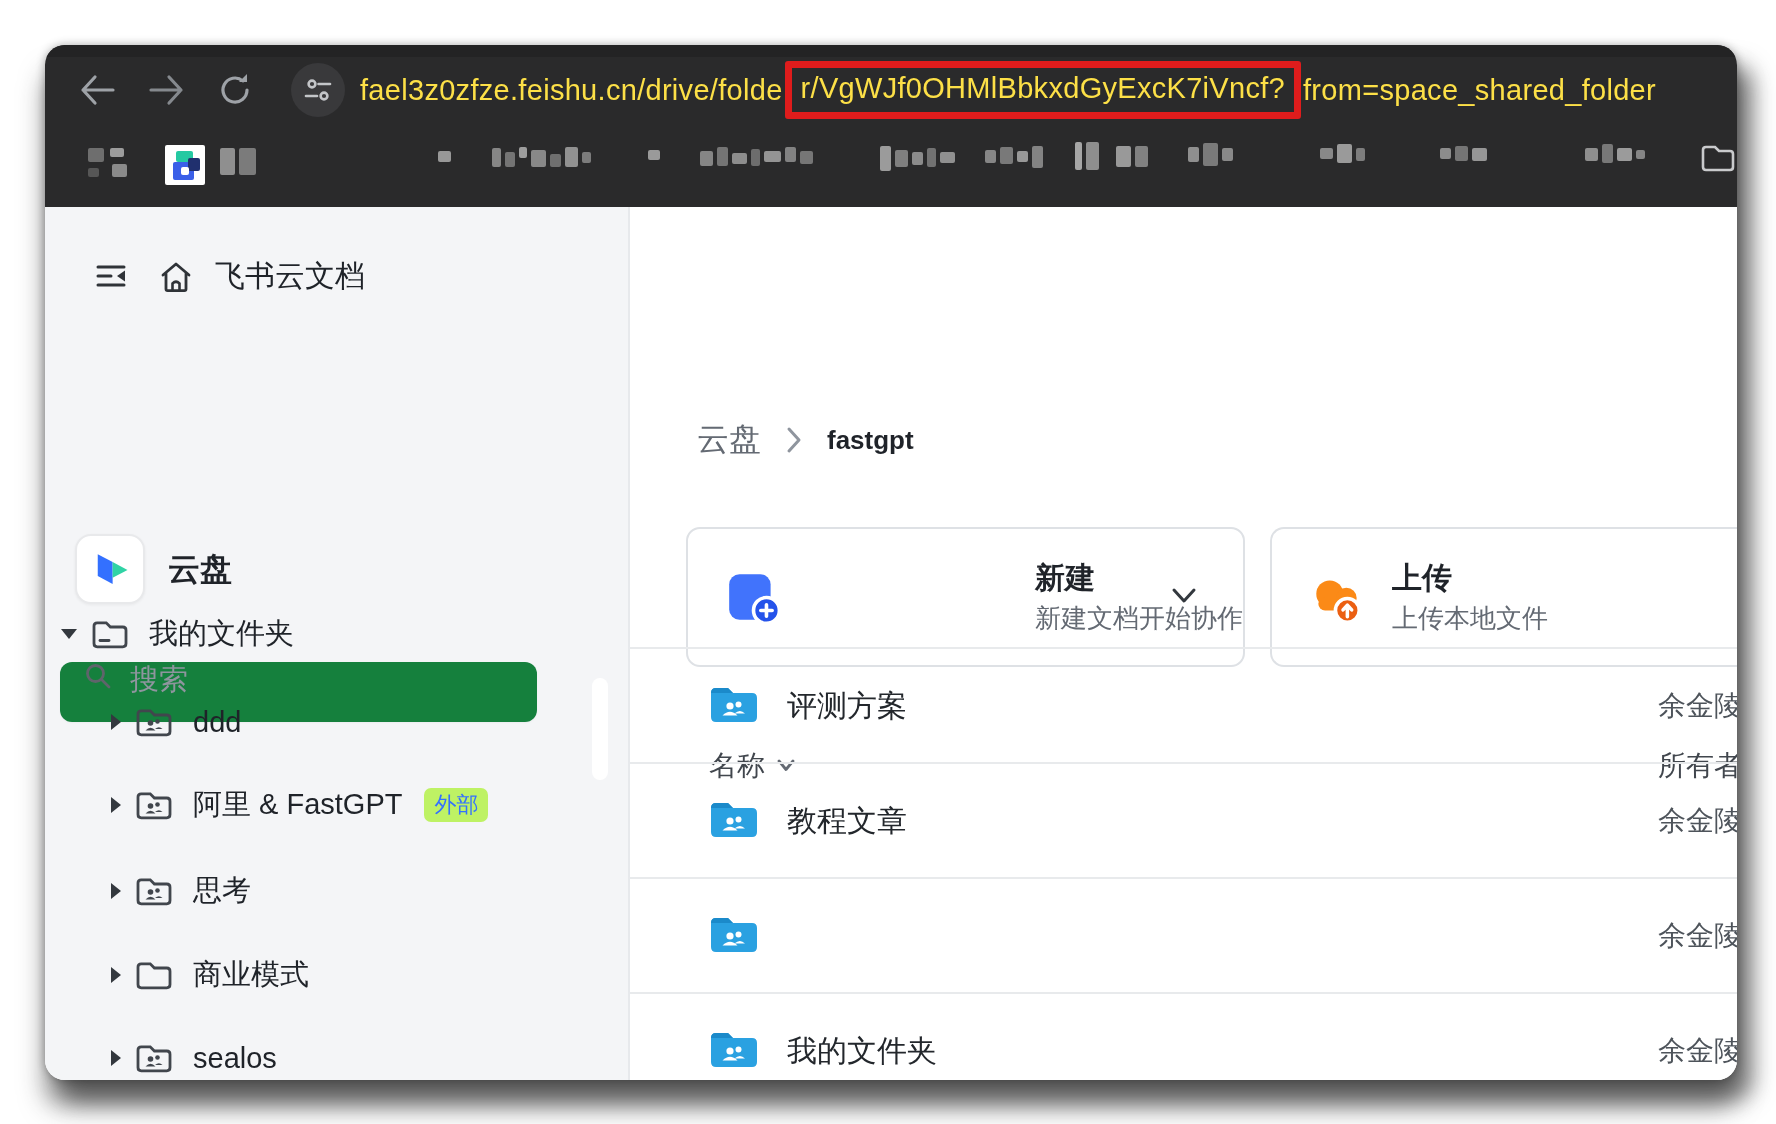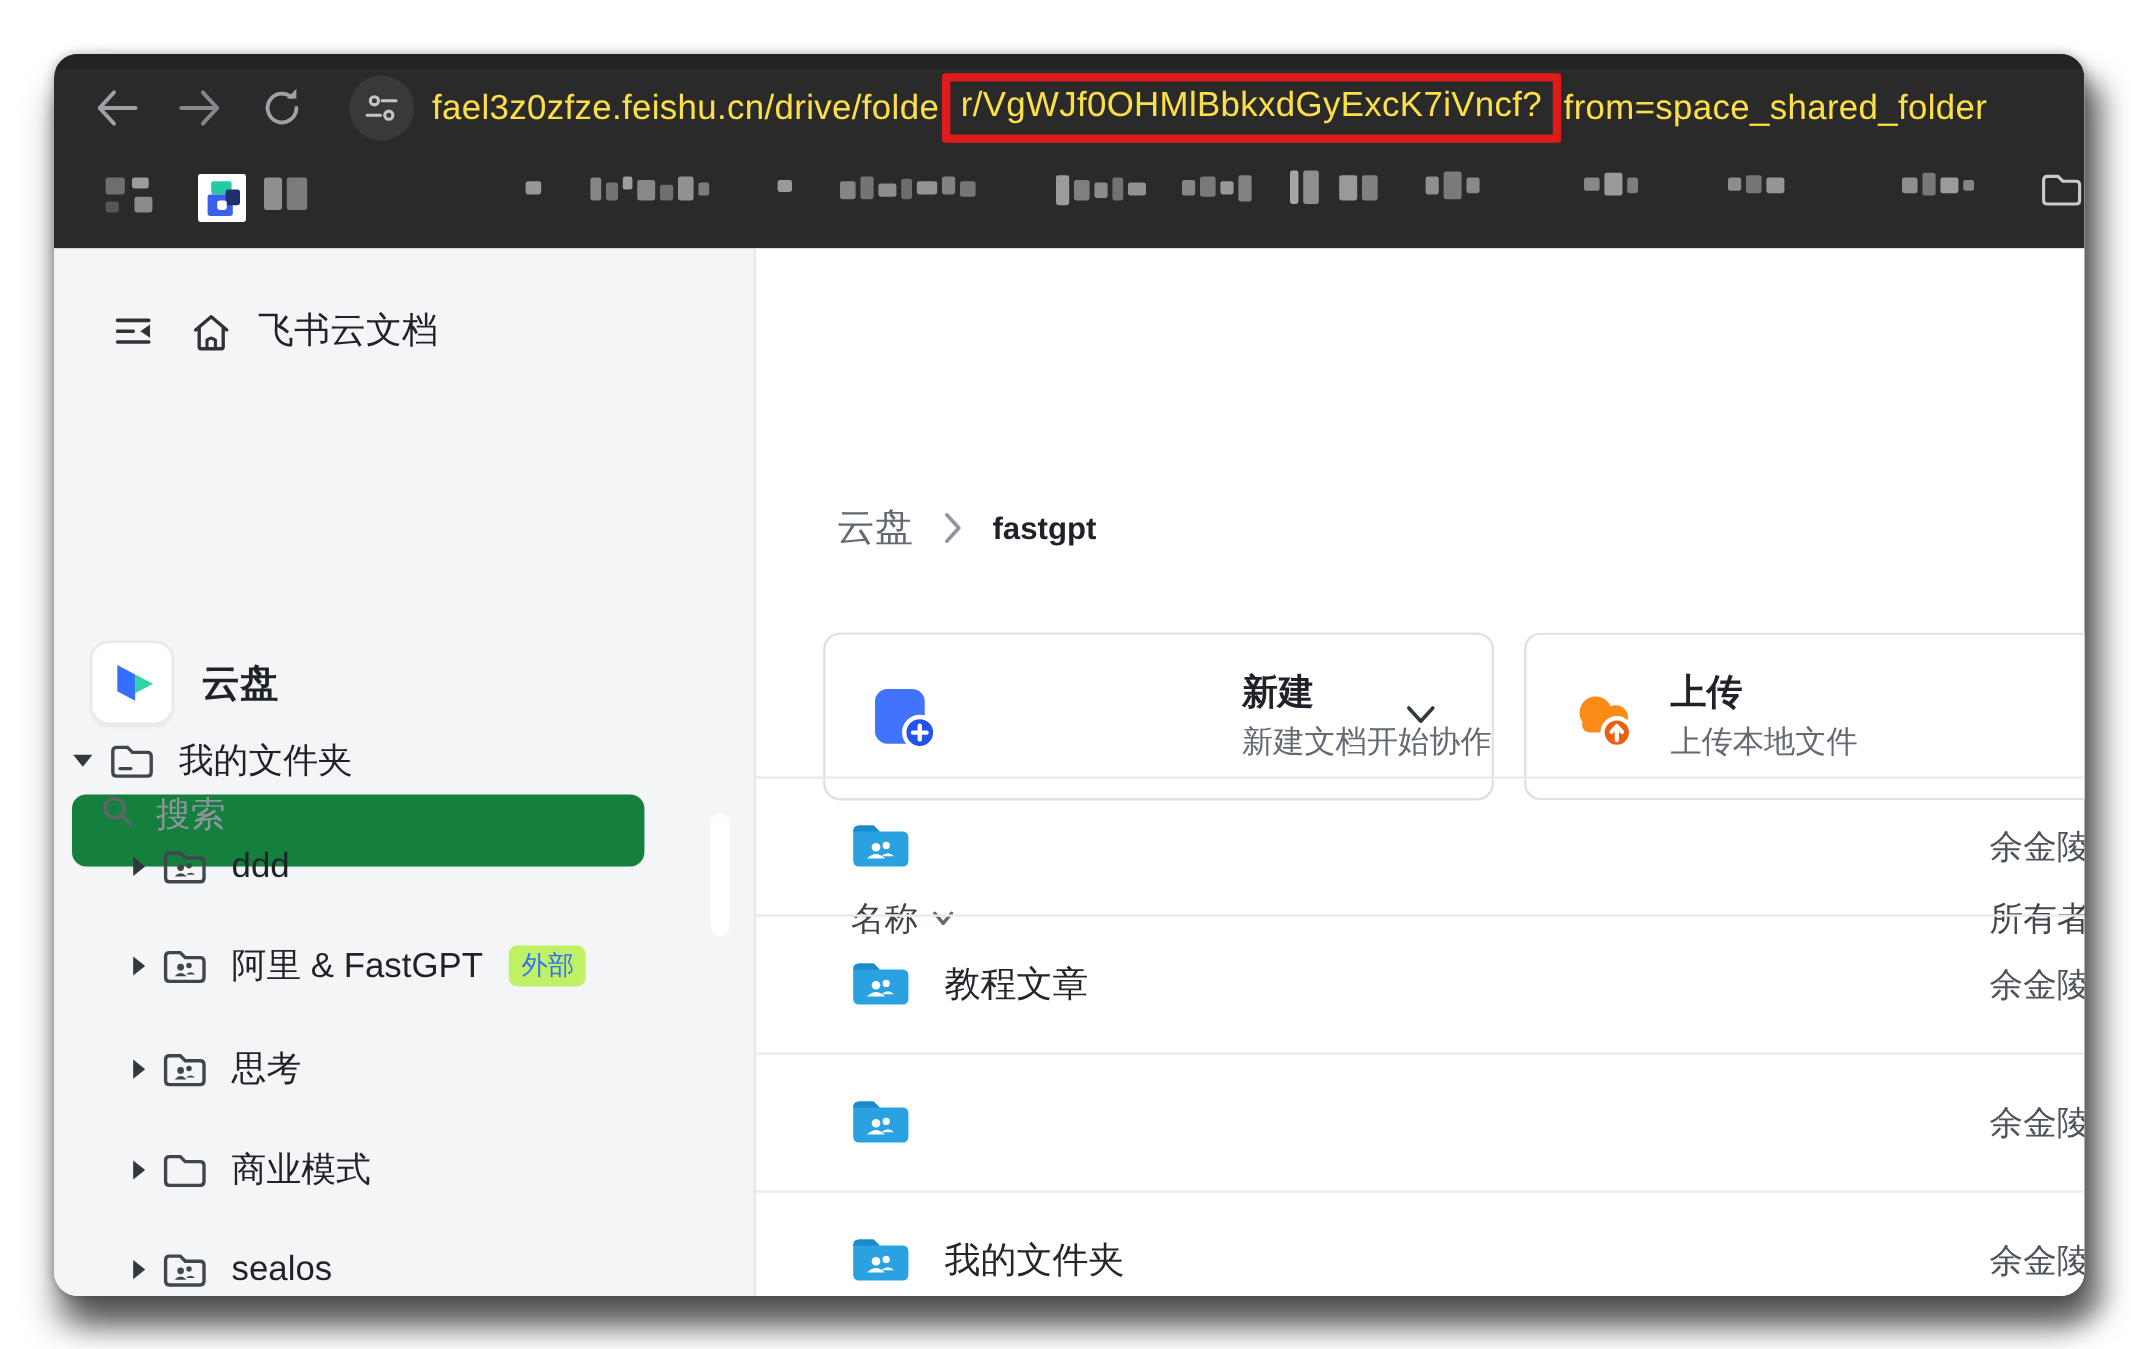--- a/index.html
+++ b/index.html
@@ -357,20 +357,21 @@
     <span class="ricon">
       <svg width="50" height="44" viewBox="0 0 50 44">
         <path d="M2 10 q0-5 5-5 h12 l5 5 h19 q5 0 5 5 v19 q0 5-5 5 H7 q-5 0-5-5 z" fill="#2aa1e1"></path>
         <path d="M2 10 q0-5 5-5 h12 l5 5 H2 z" fill="#1b8aca"></path>
         <circle cx="21" cy="23" r="3.6" fill="#ffffff"></circle>
         <circle cx="29.5" cy="21.5" r="3" fill="#ffffff"></circle>
         <path d="M13.5 32.5 q7.5-7.5 15 0 z" fill="#ffffff"></path>
         <path d="M25.5 30.5 q5.5-5 10.5 0 z" fill="#ffffff"></path>
       </svg>
     </span>
+    <span class="rname">评测方案</span>
     <span class="rowner">余金陵</span>
   </div>
           <div class="file-row" style="top: 555px;">
     <span class="ricon">
       <svg width="50" height="44" viewBox="0 0 50 44">
         <path d="M2 10 q0-5 5-5 h12 l5 5 h19 q5 0 5 5 v19 q0 5-5 5 H7 q-5 0-5-5 z" fill="#2aa1e1"></path>
         <path d="M2 10 q0-5 5-5 h12 l5 5 H2 z" fill="#1b8aca"></path>
         <circle cx="21" cy="23" r="3.6" fill="#ffffff"></circle>
         <circle cx="29.5" cy="21.5" r="3" fill="#ffffff"></circle>
         <path d="M13.5 32.5 q7.5-7.5 15 0 z" fill="#ffffff"></path>

